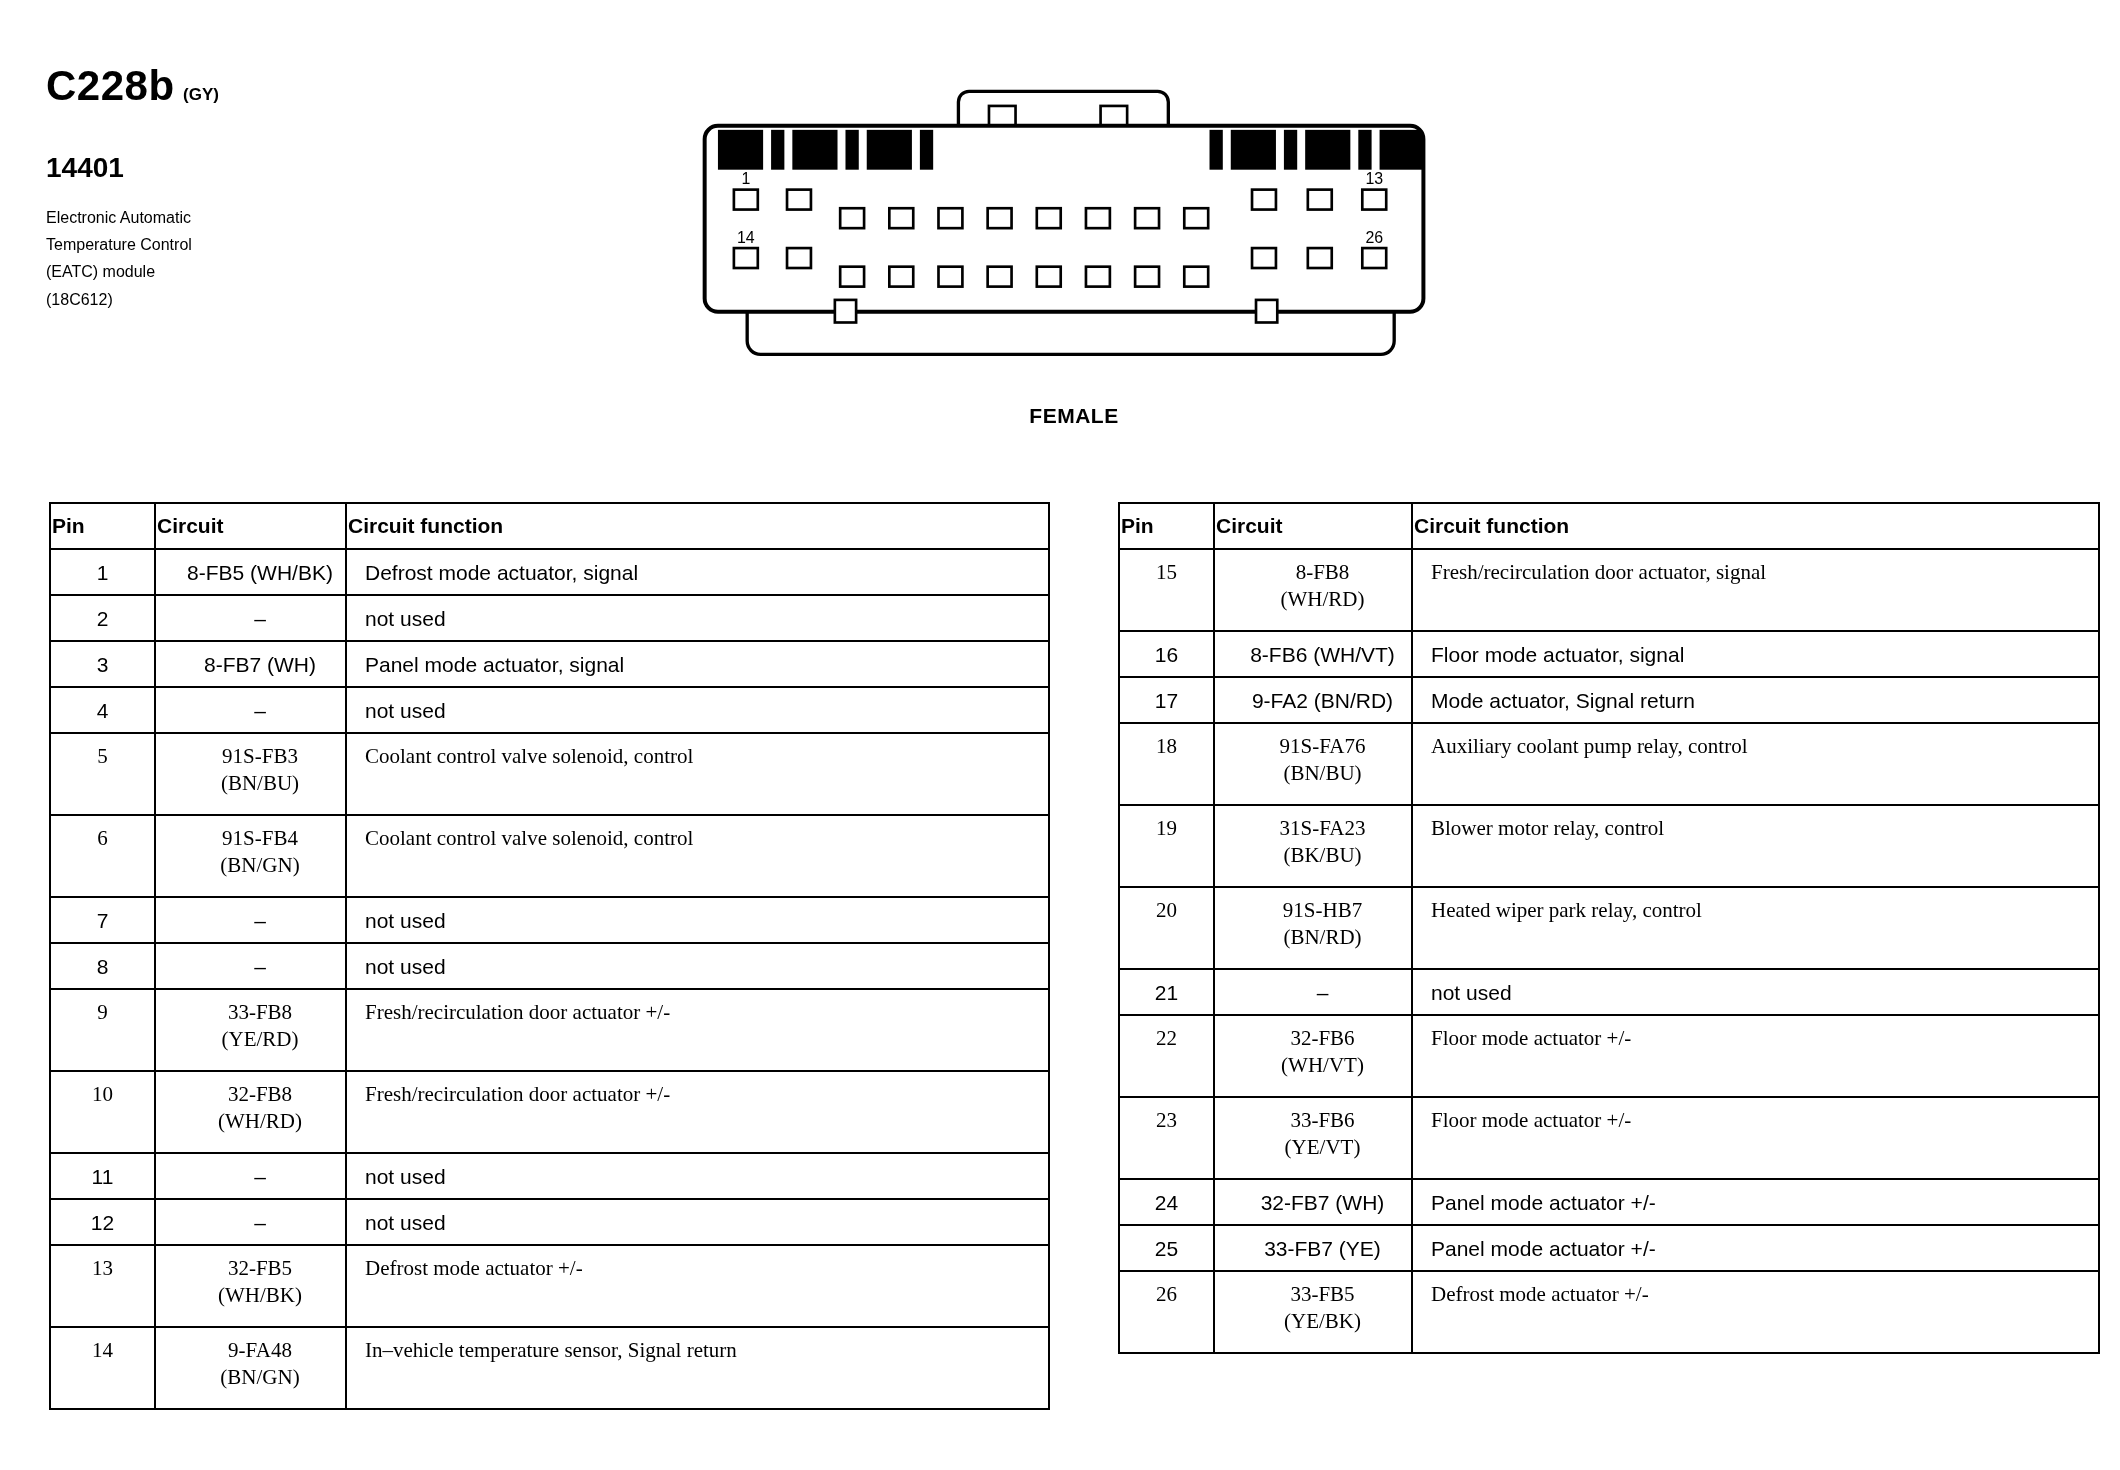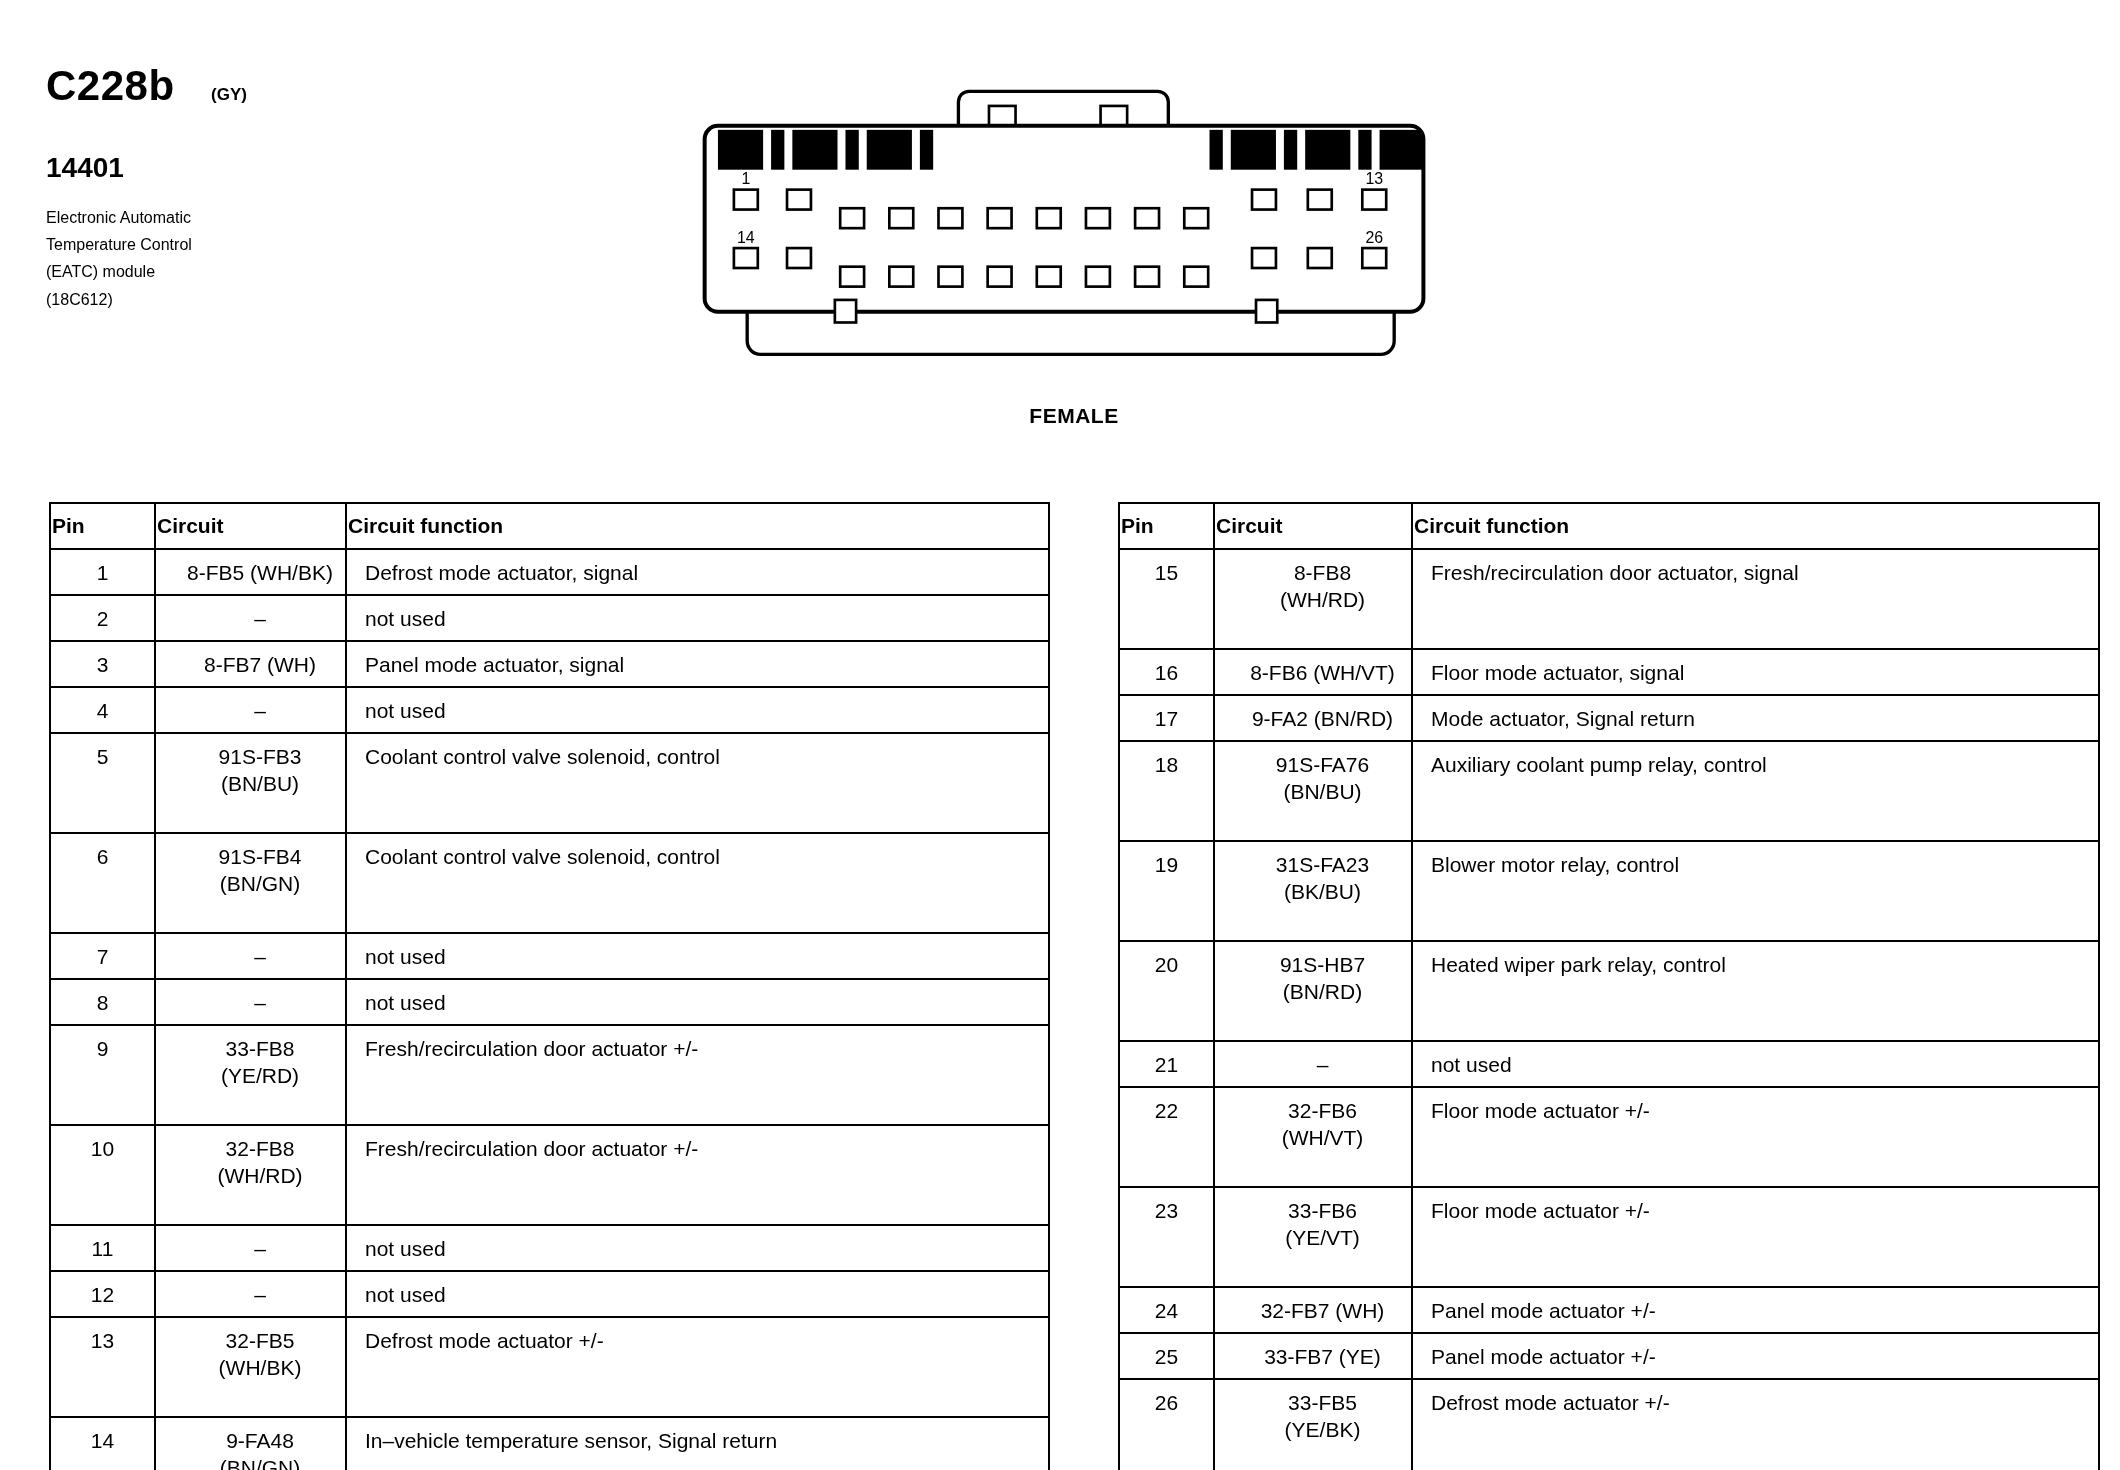--- a/index.html
+++ b/index.html
@@ -25,21 +25,21 @@
   }
   .title-row { white-space: nowrap; }
   .conn-id {
     font-size: 42px;
     font-weight: bold;
     letter-spacing: 0.5px;
   }
   .conn-color {
     font-size: 17px;
     font-weight: bold;
-    margin-left: 32px;
+    margin-left: 4px;
   }
   .part-no {
     font-size: 28px;
     font-weight: bold;
     margin-top: 42px;
   }
   .desc {
     margin-top: 20px;
     font-size: 16px;
     line-height: 1.7;
@@ -83,21 +83,21 @@
     text-align: left;
     vertical-align: middle;
   }
   .pin-table td {
     vertical-align: top;
     padding-top: 9px;
     padding-bottom: 4px;
     line-height: 27px;
   }
   .pin-table tr       { height: 46px; }
-  .pin-table tr.tall  { height: 100px; }
+  .pin-table tr.tall  { height: 82px; font-family: Liberation Serif, serif; }
   td.pin     { text-align: center; }
   td.circuit { text-align: center; padding-left: 20px; }
   td.func    { text-align: left; padding-left: 18px; padding-right: 8px; }
 
   .t-left  { left: 49px;   top: 502px; width: 1001px; }
   .t-right { left: 1118px; top: 502px; width: 982px;  }
   .t-left  col.col-pin     { width: 105px; }
   .t-left  col.col-circuit { width: 191px; }
   .t-right col.col-pin     { width: 95px;  }
   .t-right col.col-circuit { width: 198px; }

